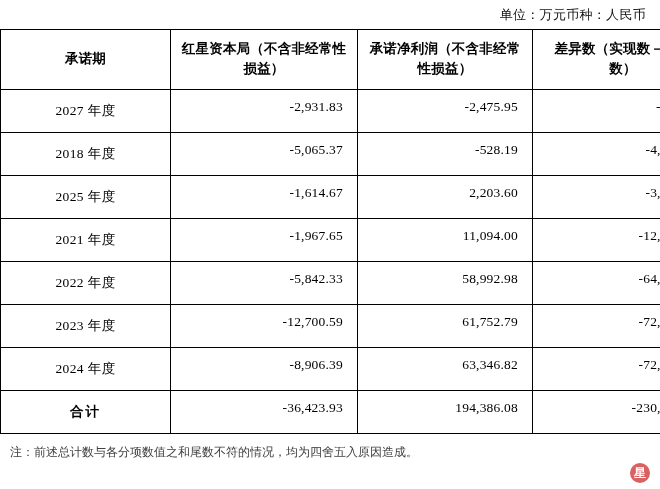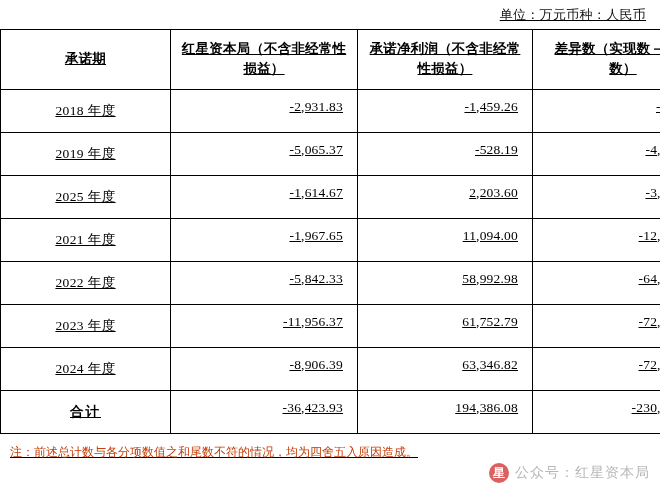--- a/index.html
+++ b/index.html
@@ -13,21 +13,20 @@
     font-family: "Liberation Serif", "DejaVu Serif", serif;
     color: #000000;
     position: relative;
     overflow: hidden;
   }
   .page {
     width: 660px;
     height: 489px;
     position: relative;
     box-sizing: border-box;
-    text-decoration: underline;
   }
   .unit-line {
     text-align: right;
     font-size: 13px;
     padding: 6px 14px 5px 0;
     letter-spacing: 0.3px;
     color: #111;
   }
   table.fin {
     border-collapse: collapse;
@@ -69,21 +68,21 @@
     text-align: center;
   }
   tr.total td.num {
     font-weight: normal;
     margin-left: 44px;
   }
   .note {
     font-size: 12px;
     padding: 10px 0 0 10px;
     line-height: 1.4;
-    color: #c2410c;
+    color: #404040;
   }
   .watermark {
     position: absolute;
     right: 10px;
     bottom: 6px;
     display: flex;
     align-items: center;
     gap: 6px;
     font-size: 14px;
     color: #b3b3b3;
@@ -115,27 +114,27 @@
     <thead>
       <tr>
         <th class="c0">承诺期</th>
         <th class="c1">红星资本局（不含非经常性损益）</th>
         <th class="c2">承诺净利润（不含非经常性损益）</th>
         <th class="c3">差异数（实现数－承诺数）</th>
       </tr>
     </thead>
     <tbody>
       <tr>
-        <td class="period">2018 年度</td>
+        <td class="period">2027 年度</td>
         <td class="num">-2,931.83</td>
-        <td class="num">-1,459.26</td>
+        <td class="num">-2,475.95</td>
         <td class="num">-455.88</td>
       </tr>
       <tr>
-        <td class="period">2019 年度</td>
+        <td class="period">2018 年度</td>
         <td class="num">-5,065.37</td>
         <td class="num">-528.19</td>
         <td class="num">-4,537.18</td>
       </tr>
       <tr>
         <td class="period">2025 年度</td>
         <td class="num">-1,614.67</td>
         <td class="num">2,203.60</td>
         <td class="num">-3,818.27</td>
       </tr>
@@ -146,21 +145,21 @@
         <td class="num">-12,419.46</td>
       </tr>
       <tr>
         <td class="period">2022 年度</td>
         <td class="num">-5,842.33</td>
         <td class="num">58,992.98</td>
         <td class="num">-64,835.31</td>
       </tr>
       <tr>
         <td class="period">2023 年度</td>
-        <td class="num">-11,956.37</td>
+        <td class="num">-12,700.59</td>
         <td class="num">61,752.79</td>
         <td class="num">-72,490.67</td>
       </tr>
       <tr>
         <td class="period">2024 年度</td>
         <td class="num">-8,906.39</td>
         <td class="num">63,346.82</td>
         <td class="num">-72,253.21</td>
       </tr>
       <tr class="total">
@@ -169,16 +168,15 @@
         <td class="num">194,386.08</td>
         <td class="num">-230,810.01</td>
       </tr>
     </tbody>
   </table>
 
   <div class="note">注：前述总计数与各分项数值之和尾数不符的情况，均为四舍五入原因造成。</div>
 
   <div class="watermark">
     <span class="wm-badge">星</span>
-    <span class="wm-text">公众号：红星资本局</span>
   </div>
 
 </div>
 
 </body></html>

